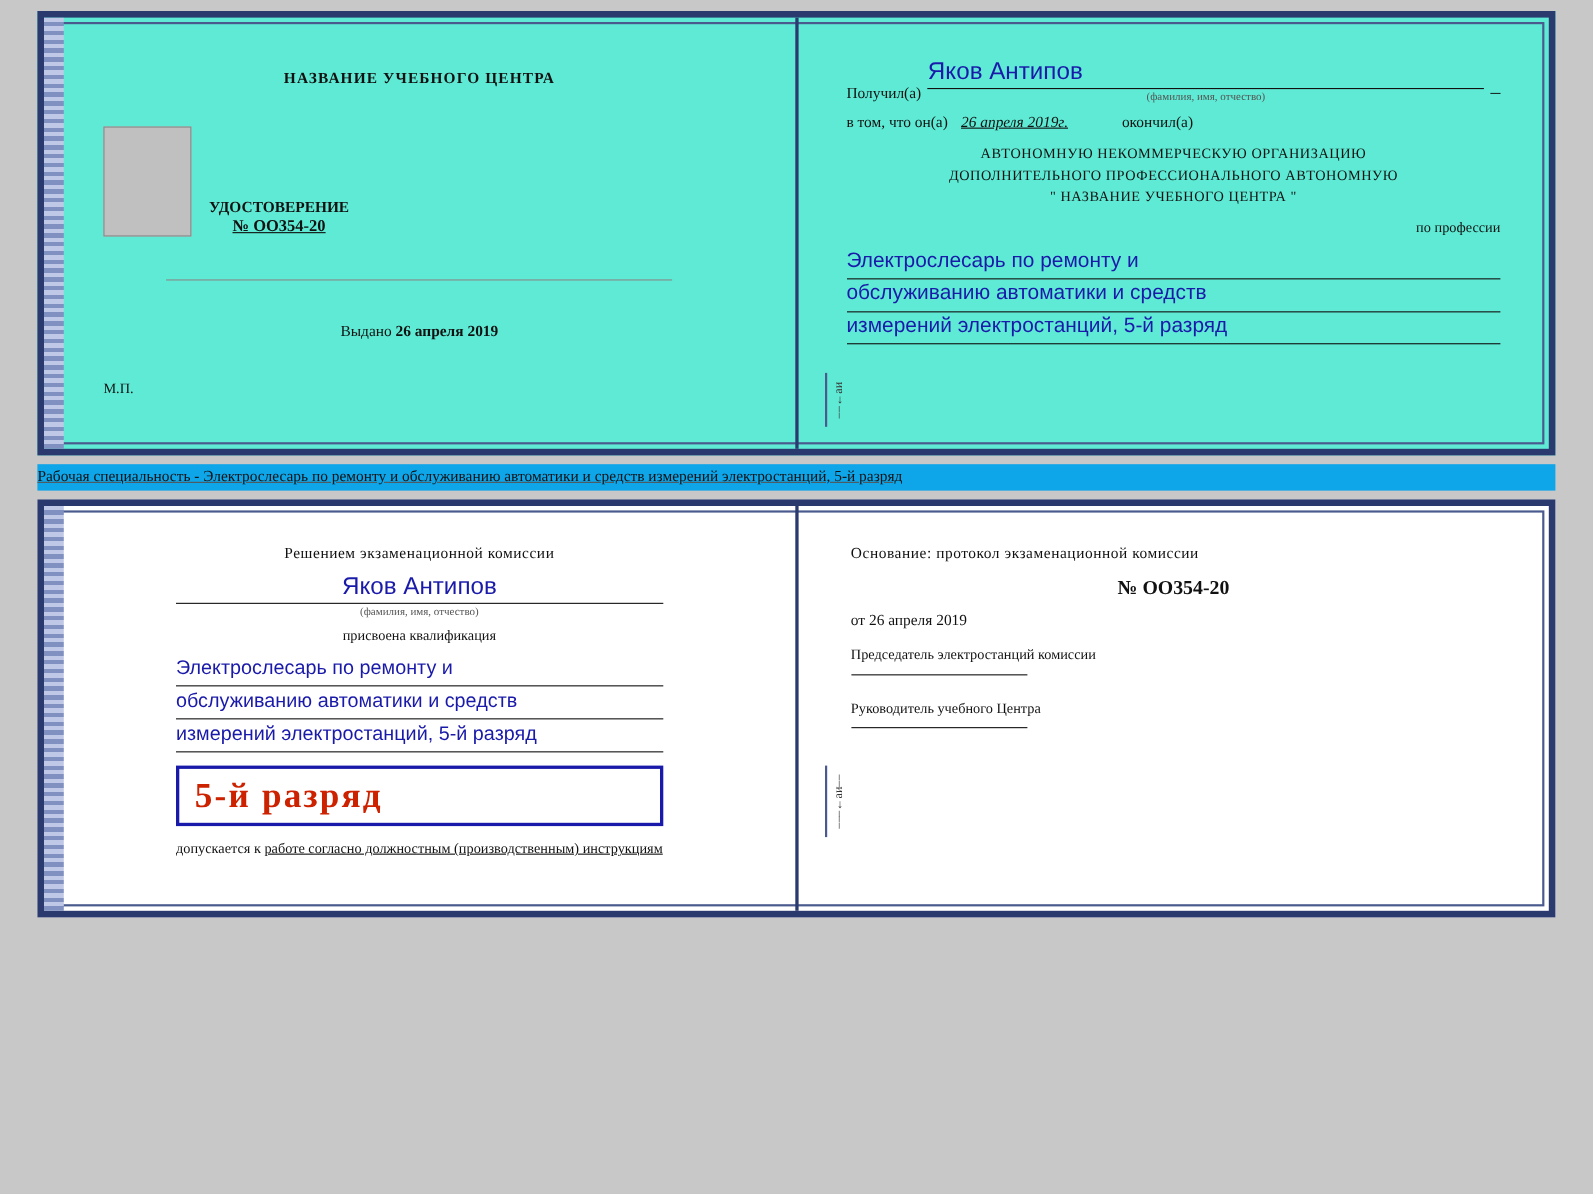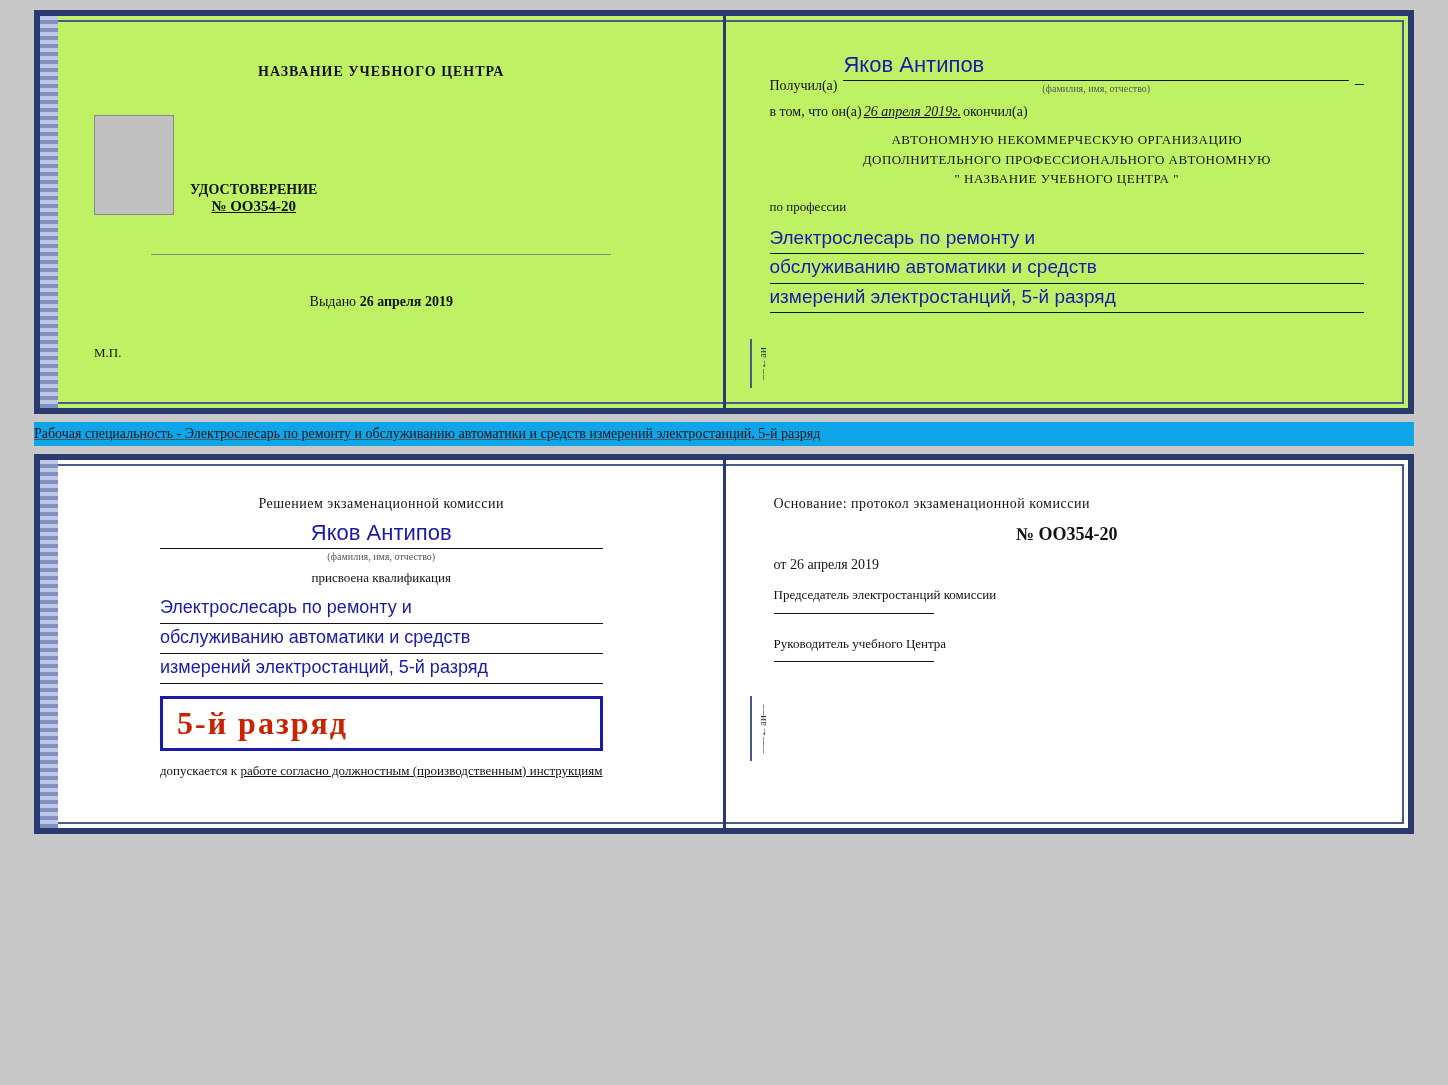--- a/index.html
+++ b/index.html
@@ -19,21 +19,21 @@
       display: flex;
       flex-direction: column;
       gap: 8px;
       width: 1380px;
     }
 
     
     .diploma-top {
       display: flex;
       border: 6px solid #2a3a6e;
-      background: #bef264;
+      background: #5eead4;
       width: 100%;
       min-height: 310px;
       position: relative;
     }
 
     
     .diploma-bottom {
       display: flex;
       border: 6px solid #2a3a6e;
       background: #fff;
@@ -179,46 +179,48 @@
       text-align: center;
       color: #555;
       margin-top: 2px;
     }
 
     .confirm-line {
       font-size: 14px;
       color: #111;
       display: flex;
       align-items: baseline;
-      gap: 2px;
+      gap: 12px;
     }
 
     .confirm-date {
       font-style: italic;
       text-decoration: underline;
       color: #111;
       font-size: 14px;
     }
 
     .confirm-finished {
       font-size: 14px;
       color: #111;
+      margin-left: 37px;
     }
 
     .org-block {
       font-size: 13px;
       color: #111;
       text-align: center;
       letter-spacing: 0.5px;
       line-height: 1.5;
     }
 
     .profession-label {
       font-size: 13px;
       color: #111;
+      text-align: right;
     }
 
     .profession-text {
       font-family: 'Comic Sans MS', cursive, sans-serif;
       font-size: 19px;
       color: #1a1aaa;
       line-height: 1.4;
     }
 
     .profession-line {

